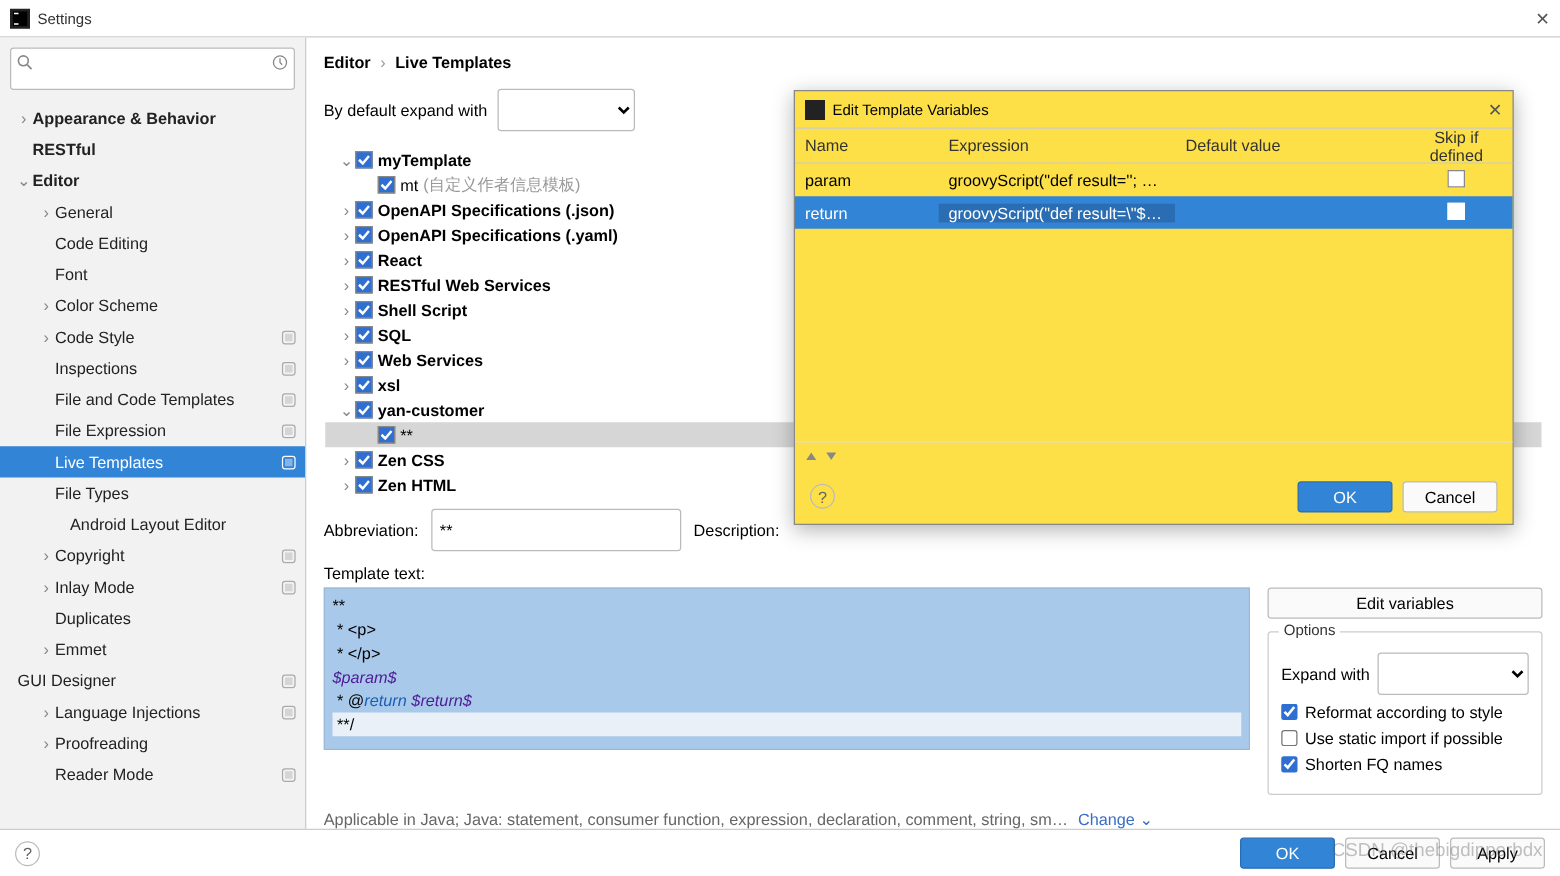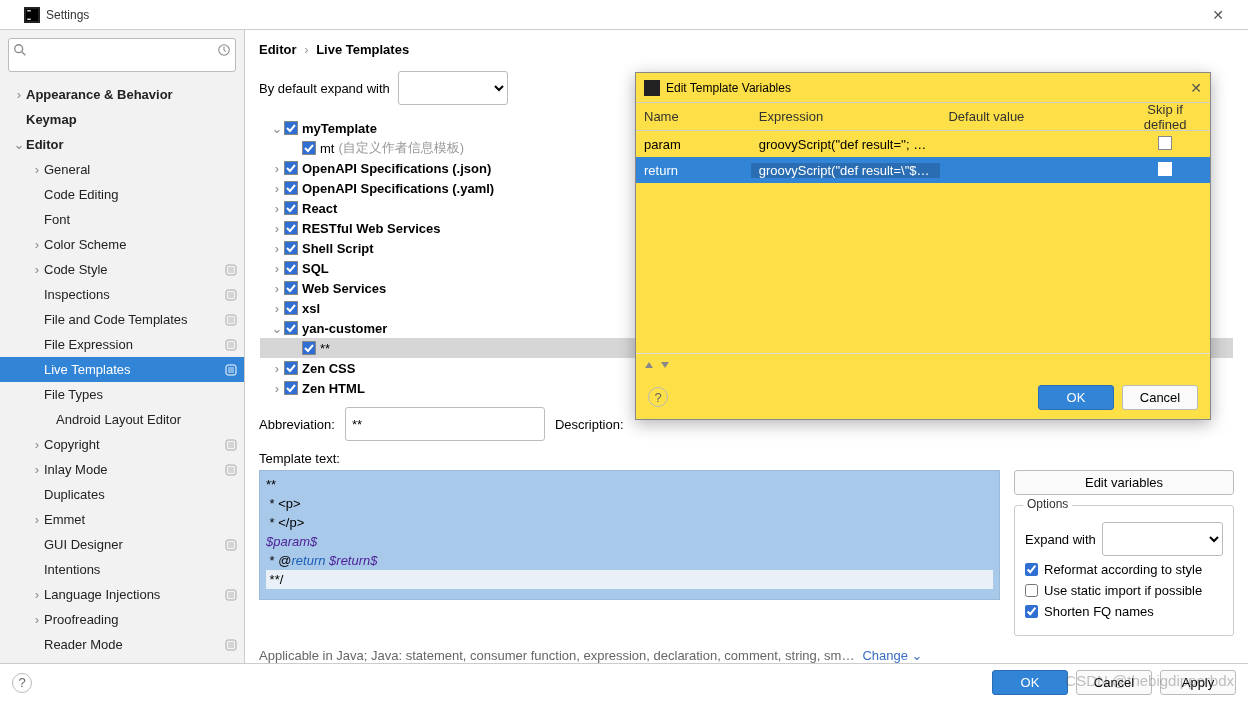--- a/index.html
+++ b/index.html
@@ -1,17 +1,17 @@
 <!DOCTYPE html>
 <html><head>
 <meta charset="utf-8">
 <style>
 * { box-sizing: border-box; margin: 0; padding: 0; font-family: "Segoe UI", Arial, sans-serif; font-size: 13px; }
 body { background: #fff; color: #000; width: 1248px; height: 701px; overflow: hidden; position: relative; }
-.titlebar { height: 30px; display: flex; align-items: center; padding: 0 24px; border-bottom: 1px solid #ccc; background: #fff; }
+.titlebar { height: 30px; display: flex; align-items: center; padding: 0 8px; border-bottom: 1px solid #ccc; background: #fff; }
 .titlebar .app-icon { width: 16px; height: 16px; background: #222; margin-right: 6px; display: flex; align-items: center; justify-content: center; }
 .titlebar .app-icon svg { width: 12px; height: 12px; }
 .titlebar .title { color: #333; font-size: 12px; }
 .titlebar .close { margin-left: auto; color: #555; font-size: 14px; cursor: pointer; }
 .content { display: flex; height: 640px; }
 .sidebar { width: 245px; background: #f2f2f2; border-right: 1px solid #ccc; display: flex; flex-direction: column; }
 .search-row { padding: 8px 8px 6px 8px; }
 .search-wrap { position: relative; }
 .search-input { width: 100%; height: 24px; border: 1px solid #bbb; border-radius: 3px; padding: 0 20px 0 20px; font-size: 12px; }
 .search-icon { position: absolute; left: 5px; top: 5px; width: 14px; height: 14px; fill: #888; }
@@ -119,21 +119,21 @@
           </svg>
       </div>
     </div>
     <div class="tree" id="sidebar-tree">
         <div class="tree-item bold" style="padding-left: 12px;">
           <span class="chevron">›</span>
           <span class="label">Appearance &amp; Behavior</span>
         </div>
         <div class="tree-item bold" style="padding-left: 12px;">
           <span class="chevron"></span>
-          <span class="label">Keymap</span>
+          <span class="label">RESTful</span>
         </div>
         <div class="tree-item bold" style="padding-left: 12px;">
           <span class="chevron">⌄</span>
           <span class="label">Editor</span>
         </div>
         <div class="tree-item" style="padding-left: 30px;">
           <span class="chevron">›</span>
           <span class="label">General</span>
         </div>
         <div class="tree-item" style="padding-left: 30px;">
@@ -227,33 +227,29 @@
           </span>
         </div>
         <div class="tree-item" style="padding-left: 30px;">
           <span class="chevron"></span>
           <span class="label">Duplicates</span>
         </div>
         <div class="tree-item" style="padding-left: 30px;">
           <span class="chevron">›</span>
           <span class="label">Emmet</span>
         </div>
-        <div class="tree-item" style="padding-left: 30px;">
+        <div class="tree-item" style="">
           <span class="chevron"></span>
           <span class="label">GUI Designer</span>
           <span class="badge">
             <svg width="12" height="12" viewBox="0 0 12 12">
               <rect x="1" y="1" width="10" height="10" rx="2" fill="none" stroke="#aaa"></rect>
               <rect x="3" y="3" width="6" height="6" fill="#aaa" opacity="0.4"></rect>
             </svg>
           </span>
-        </div>
-        <div class="tree-item" style="padding-left: 30px;">
-          <span class="chevron"></span>
-          <span class="label">Intentions</span>
         </div>
         <div class="tree-item" style="padding-left: 30px;">
           <span class="chevron">›</span>
           <span class="label">Language Injections</span>
           <span class="badge">
             <svg width="12" height="12" viewBox="0 0 12 12">
               <rect x="1" y="1" width="10" height="10" rx="2" fill="none" stroke="#aaa"></rect>
               <rect x="3" y="3" width="6" height="6" fill="#aaa" opacity="0.4"></rect>
             </svg>
           </span>

